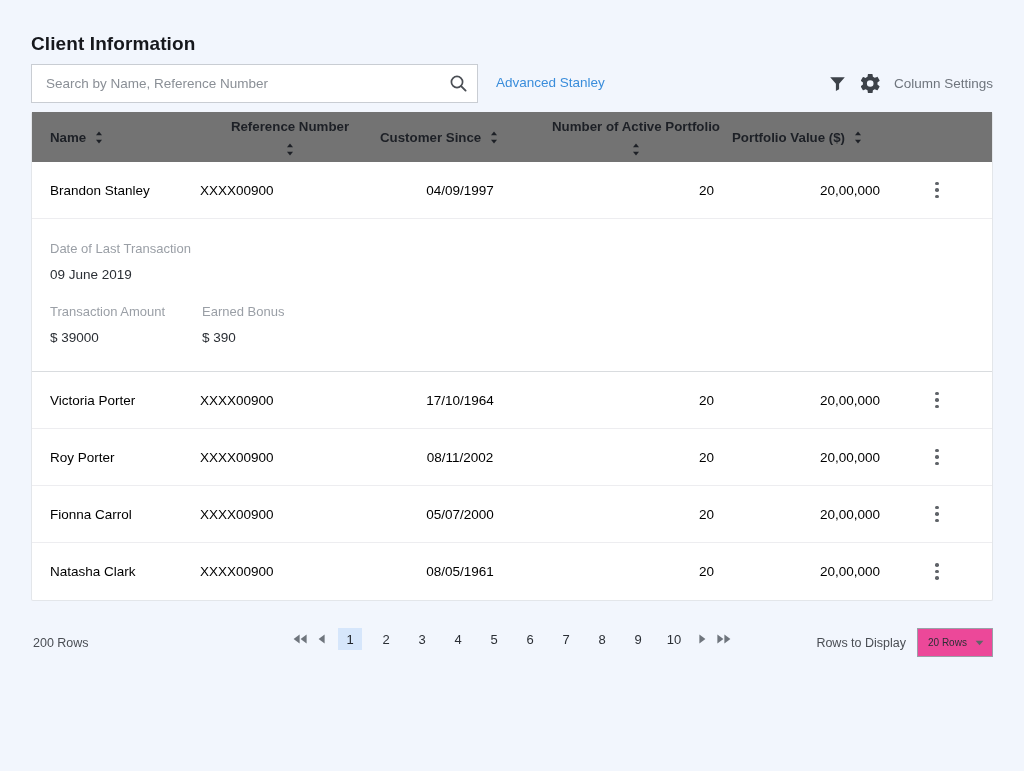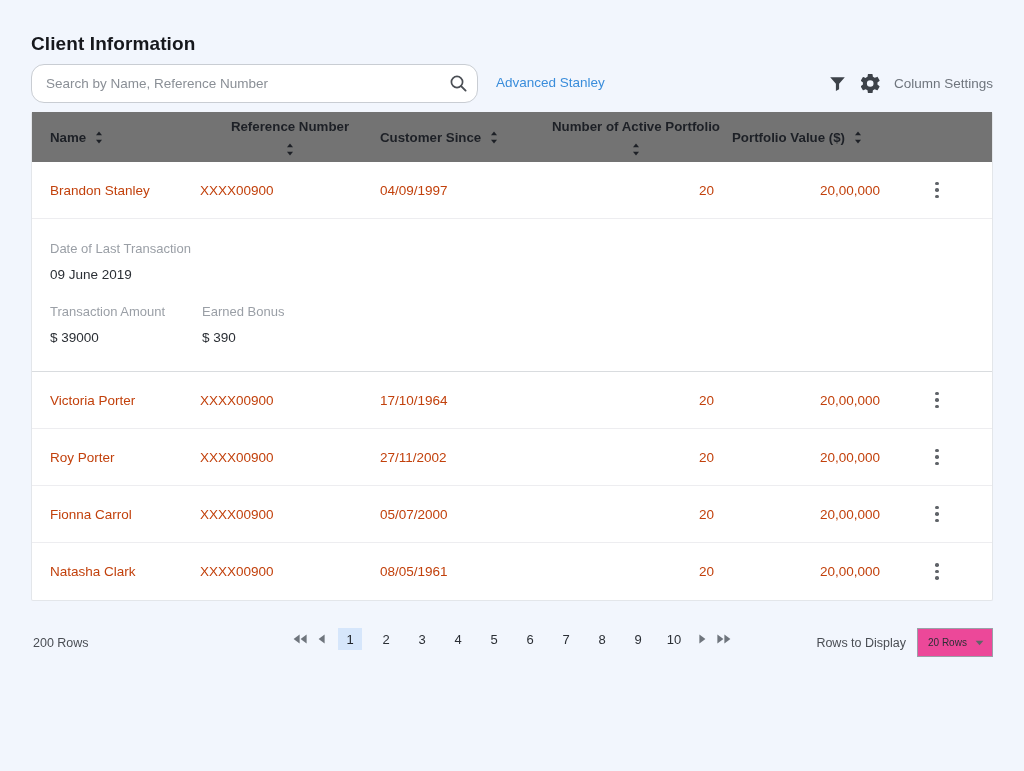--- a/index.html
+++ b/index.html
@@ -22,21 +22,21 @@
   
   .toolbar {
     position: absolute; left: 31px; top: 64px;
     width: 962px; height: 40px;
   }
   .search-wrap {
     position: absolute; left: 0; top: 0;
     width: 447px; height: 39px;
     background: #ffffff;
     border: 1px solid #c9cdd3;
-    border-radius: 13px;
+    border-radius: 0;
     display: flex; align-items: center;
   }
   .search-input {
     flex: 1; height: 100%;
     border: 0; outline: 0; background: transparent;
     padding: 0 8px 0 14px;
     font-family: "Liberation Sans", sans-serif;
     font-size: 13.5px; color: #3c3f44;
   }
   .search-input::placeholder { color: #8a8f96; }
@@ -66,33 +66,33 @@
     height: 50px;
     background: #737373;
   }
   .th {
     font-size: 13.3px; font-weight: bold; color: #1d2026;
     display: flex; align-items: center; gap: 9px;
     white-space: nowrap;
   }
   .c-name   { width: 168px; padding-left: 18px; }
   .c-ref    { width: 180px; flex-direction: column; }
-  .c-since  { width: 160px; }
+  .c-since  { width: 160px; text-align: center; }
   .c-active { width: 192px; flex-direction: column; }
   .c-value  { width: 166px; }
   .c-kebab  { width: 78px; }
   .th.c-active, .th.c-value { justify-content: flex-start; }
 
   .sort-icon { display: inline-flex; flex-direction: column; line-height: 0; }
 
   .row {
     display: flex; align-items: center;
     height: 57px;
     border-bottom: 1px solid #ededf0;
-    font-size: 13.5px; color: #c2410c;
+    font-size: 13.5px; color: #000000;
   }
   .row:last-child { border-bottom: 0; }
   .row .cell { white-space: nowrap; }
   .cell.c-active, .cell.c-value { text-align: right; padding-right: 18px; }
   .cell.c-active { width: 192px; }
   .cell.c-value { width: 166px; }
   .cell.c-kebab { width: 78px; display: flex; align-items: center; justify-content: center; }
   .kebab { cursor: pointer; padding: 4px 10px; display: flex; flex-direction: column; gap: 3px; }
   .kebab span { width: 3.5px; height: 3.5px; border-radius: 50%; background: #5f6368; display: block; }
 
@@ -273,21 +273,21 @@
             <span></span>
             <span></span>
             <span></span>
           </span>
       </div>
     </div>
 
     <div class="row">
       <div class="cell c-name">Roy Porter</div>
       <div class="cell c-ref">XXXX00900</div>
-      <div class="cell c-since">27/11/2002</div>
+      <div class="cell c-since">08/11/2002</div>
       <div class="cell c-active">20</div>
       <div class="cell c-value">20,00,000</div>
       <div class="cell c-kebab">
         <span class="kebab">
             <span></span>
             <span></span>
             <span></span>
           </span>
       </div>
     </div>

